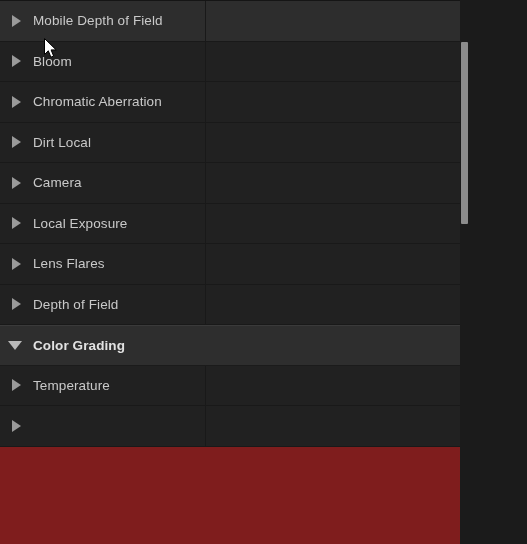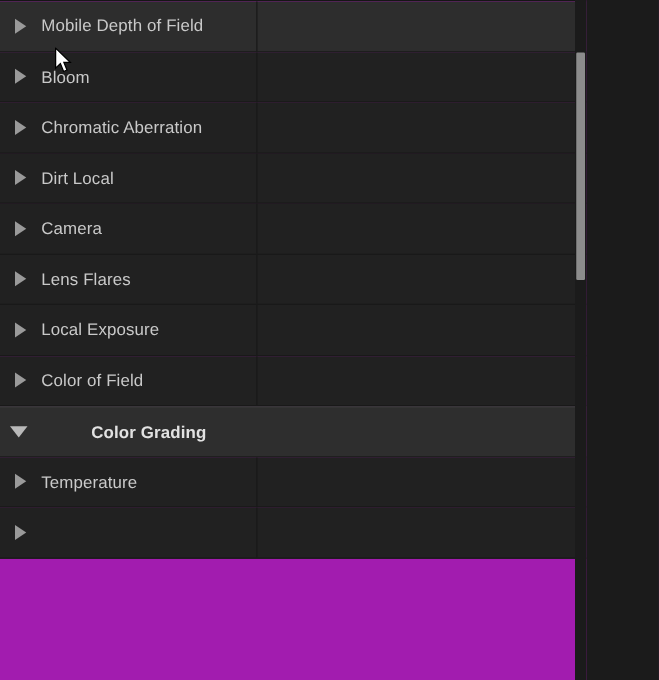--- a/index.html
+++ b/index.html
@@ -12,21 +12,21 @@
     height: 544px;
     overflow: hidden;
     font-family: "Liberation Sans", sans-serif;
     -webkit-font-smoothing: antialiased;
   }
 
   #panel {
     position: relative;
     width: 469px;
     height: 544px;
-    background: #a21caf;
+    background: #7f1d1d;
     overflow: hidden;
     text-decoration: underline;
   }
 
   
   #top-rule {
     position: absolute;
     top: 0;
     left: 0;
     width: 518px;
@@ -106,21 +106,20 @@
     font-size: 13.5px;
     color: #c9c9c9;
     letter-spacing: 0.1px;
     white-space: nowrap;
     padding-left: 3px;
   }
   .row.category .row-label {
     font-weight: bold;
     color: #e2e2e2;
     font-size: 13.5px;
-    margin-left: 40px;
   }
 
   .value-cell {
     position: absolute;
     left: 206px;
     top: 0;
     bottom: 0;
     width: 280px;
   }
   .tail-cell {
@@ -215,41 +214,41 @@
         <span class="row-label">Camera</span>
         <div class="col-sep-1"></div>
         <div class="col-sep-2"></div>
         <div class="value-cell"></div>
         <div class="tail-cell"></div>
       </div>
       <div class="row">
         <div class="expander">
           <span class="tri right"></span>
         </div>
+        <span class="row-label">Local Exposure</span>
+        <div class="col-sep-1"></div>
+        <div class="col-sep-2"></div>
+        <div class="value-cell"></div>
+        <div class="tail-cell"></div>
+      </div>
+      <div class="row">
+        <div class="expander">
+          <span class="tri right"></span>
+        </div>
         <span class="row-label">Lens Flares</span>
         <div class="col-sep-1"></div>
         <div class="col-sep-2"></div>
         <div class="value-cell"></div>
         <div class="tail-cell"></div>
       </div>
       <div class="row">
         <div class="expander">
           <span class="tri right"></span>
         </div>
-        <span class="row-label">Local Exposure</span>
-        <div class="col-sep-1"></div>
-        <div class="col-sep-2"></div>
-        <div class="value-cell"></div>
-        <div class="tail-cell"></div>
-      </div>
-      <div class="row">
-        <div class="expander">
-          <span class="tri right"></span>
-        </div>
-        <span class="row-label">Color of Field</span>
+        <span class="row-label">Depth of Field</span>
         <div class="col-sep-1"></div>
         <div class="col-sep-2"></div>
         <div class="value-cell"></div>
         <div class="tail-cell"></div>
       </div>
       <div class="row category">
         <div class="expander">
           <span class="tri down"></span>
         </div>
         <span class="row-label">Color Grading</span>

